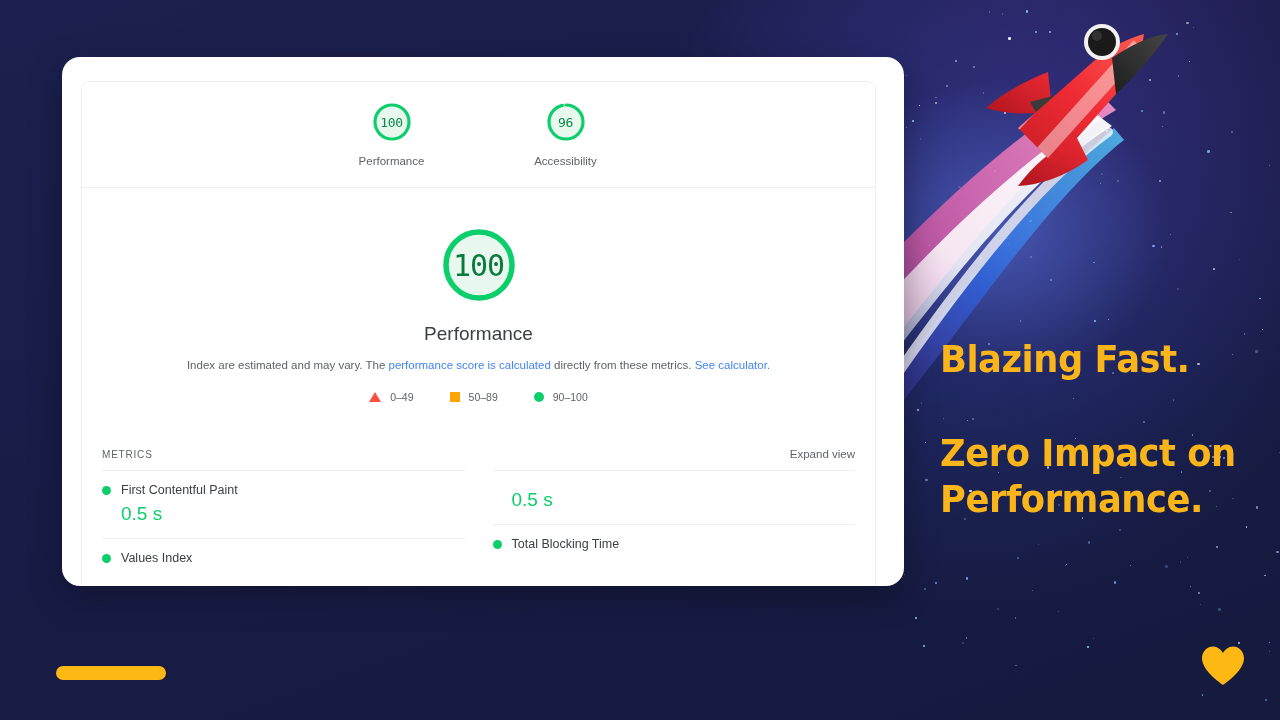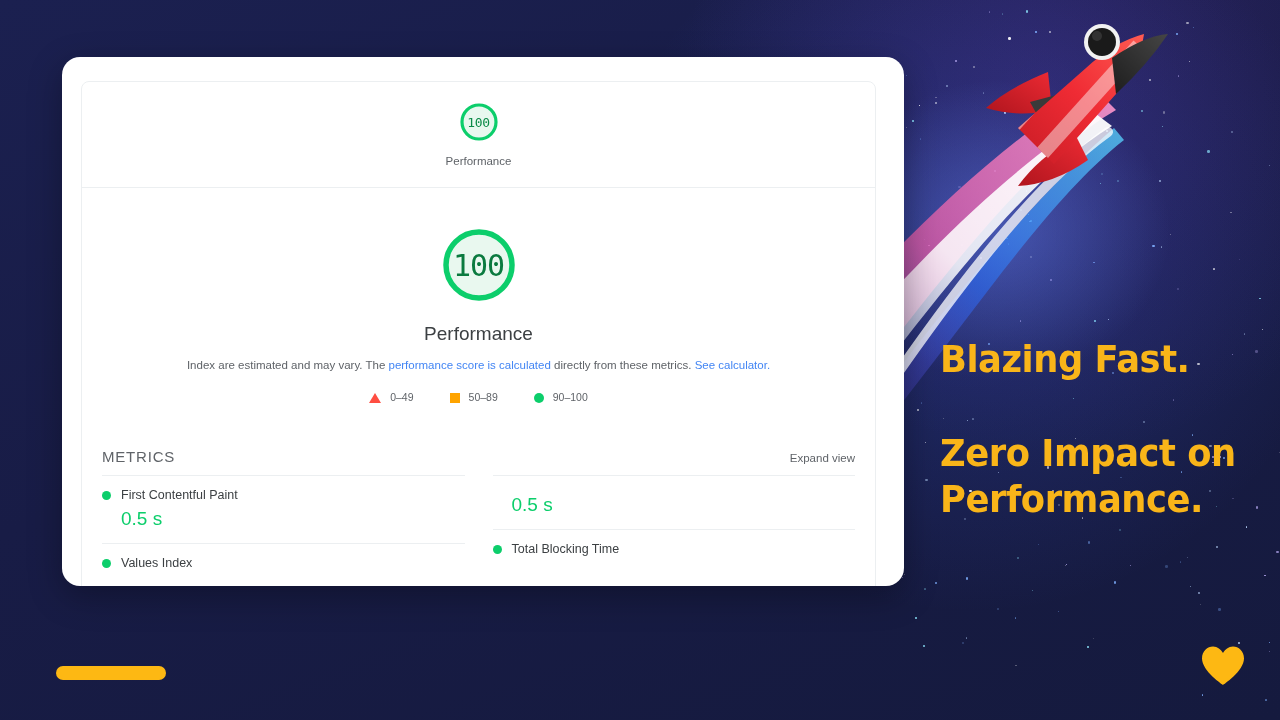--- a/index.html
+++ b/index.html
@@ -55,29 +55,29 @@
   .hero-ring { position:relative; width:82px; height:82px; margin:0 auto; }
   .hero-ring .hnum {
     position:absolute; inset:0; display:flex; align-items:center; justify-content:center;
     font-family:"DejaVu Sans Mono", monospace; font-size:30px; color:#0b7a3f; letter-spacing:-1px;
   }
   .hero-title { margin-top:17px; font-size:19px; color:#3c4043; }
   .hero-desc { margin-top:12px; font-size:11.5px; color:#5f6368; line-height:1.42; }
   .hero-desc a { color:#4285f4; text-decoration:none; }
 
   .legend { margin-top:18px; display:flex; justify-content:center; align-items:center; gap:36px; }
-  .lg { display:flex; align-items:flex-end; gap:9px; font-size:10.5px; color:#5f6368; }
+  .lg { display:flex; align-items:center; gap:9px; font-size:10.5px; color:#5f6368; }
   .sw-tri { width:0;height:0;border-left:6px solid transparent;border-right:6px solid transparent;border-bottom:10px solid #ff4e42; }
   .sw-sq { width:10px;height:10px;background:#ffa400; }
   .sw-cir { width:10px;height:10px;border-radius:50%;background:#0cce6b; }
 
   
   .metrics { margin-top:45px; padding:0 20px; }
   .metrics-head { display:flex; justify-content:space-between; align-items:baseline; }
-  .metrics-title { font-size:15px; letter-spacing:.8px; color:#5f6368; }
+  .metrics-title { font-size:10px; letter-spacing:.8px; color:#5f6368; }
   .expand { font-size:11.5px; color:#5f6368; cursor:pointer; }
   .mgrid { margin-top:10px; display:grid; grid-template-columns:1fr 1fr; column-gap:28px; }
   .mcol { display:flex; flex-direction:column; }
   .mitem { border-top:1px solid #eceff1; padding:12px 0 13px 0; }
   .mrow { display:flex; align-items:center; gap:10px; }
   .mdot { width:9px;height:9px;border-radius:50%;background:#0cce6b;flex:0 0 auto; }
   .mname { font-size:12.5px; color:#3c4043; }
   .mval { margin-top:6px; margin-left:19px; font-size:19px; color:#0cce6b; }
 
   
@@ -328,20 +328,30 @@
         <div class="ring">
           <svg width="44" height="44" viewBox="0 0 44 44">
             <circle cx="22" cy="22" r="17" fill="#e8f8ef"></circle>
             <circle cx="22" cy="22" r="17" fill="none" stroke="#0cce6b" stroke-width="3.2" stroke-dasharray="106.8 106.8" stroke-dashoffset="0" transform="rotate(-90 22 22)" stroke-linecap="round"></circle>
           </svg>
           <div class="num">100</div>
         </div>
         <div class="lbl">Performance</div>
       </div>
 
+      <div class="gauge">
+        <div class="ring">
+          <svg width="44" height="44" viewBox="0 0 44 44">
+            <circle cx="22" cy="22" r="17" fill="#e8f8ef"></circle>
+            <circle cx="22" cy="22" r="17" fill="none" stroke="#0cce6b" stroke-width="3.2" stroke-dasharray="102.5 106.8" stroke-dashoffset="0" transform="rotate(-90 22 22)" stroke-linecap="round"></circle>
+          </svg>
+          <div class="num">96</div>
+        </div>
+        <div class="lbl">Accessibility</div>
+      </div>
 
 
     </div>
 
     <div class="divider"></div>
 
     <div class="hero">
       <div class="hero-ring">
         <svg width="82" height="82" viewBox="0 0 82 82">
           <circle cx="41" cy="41" r="33" fill="#e9f8ef"></circle>

